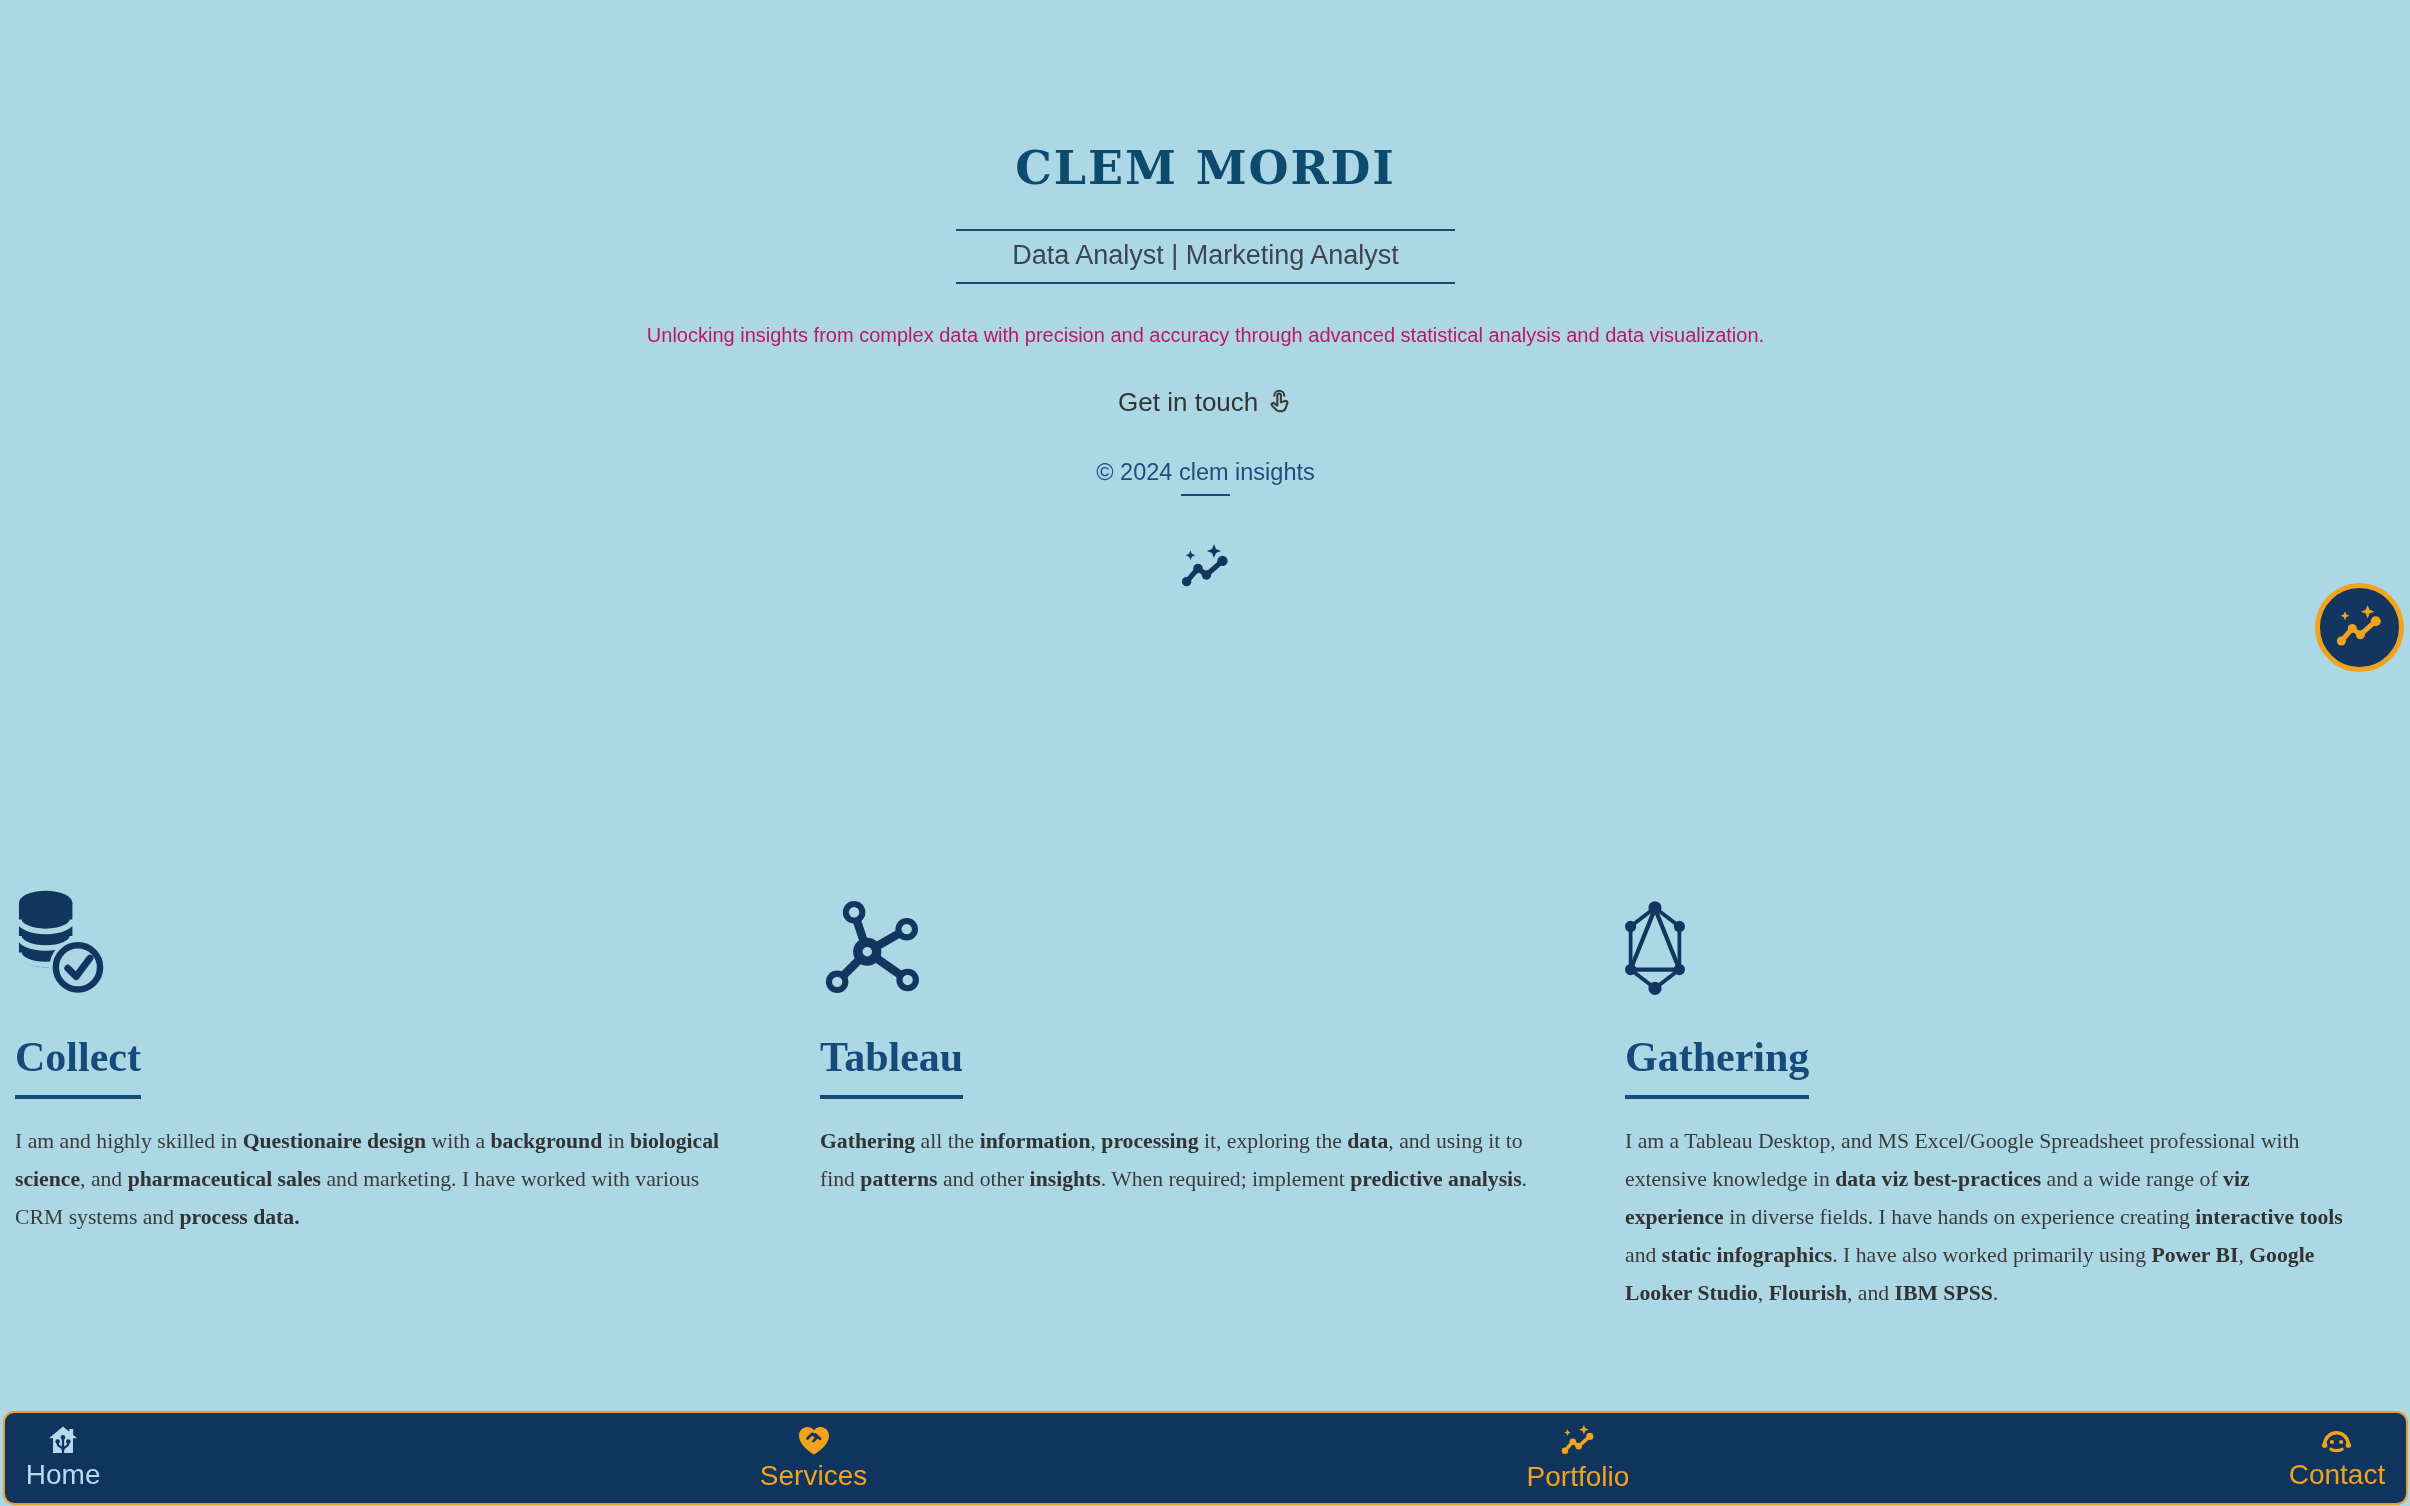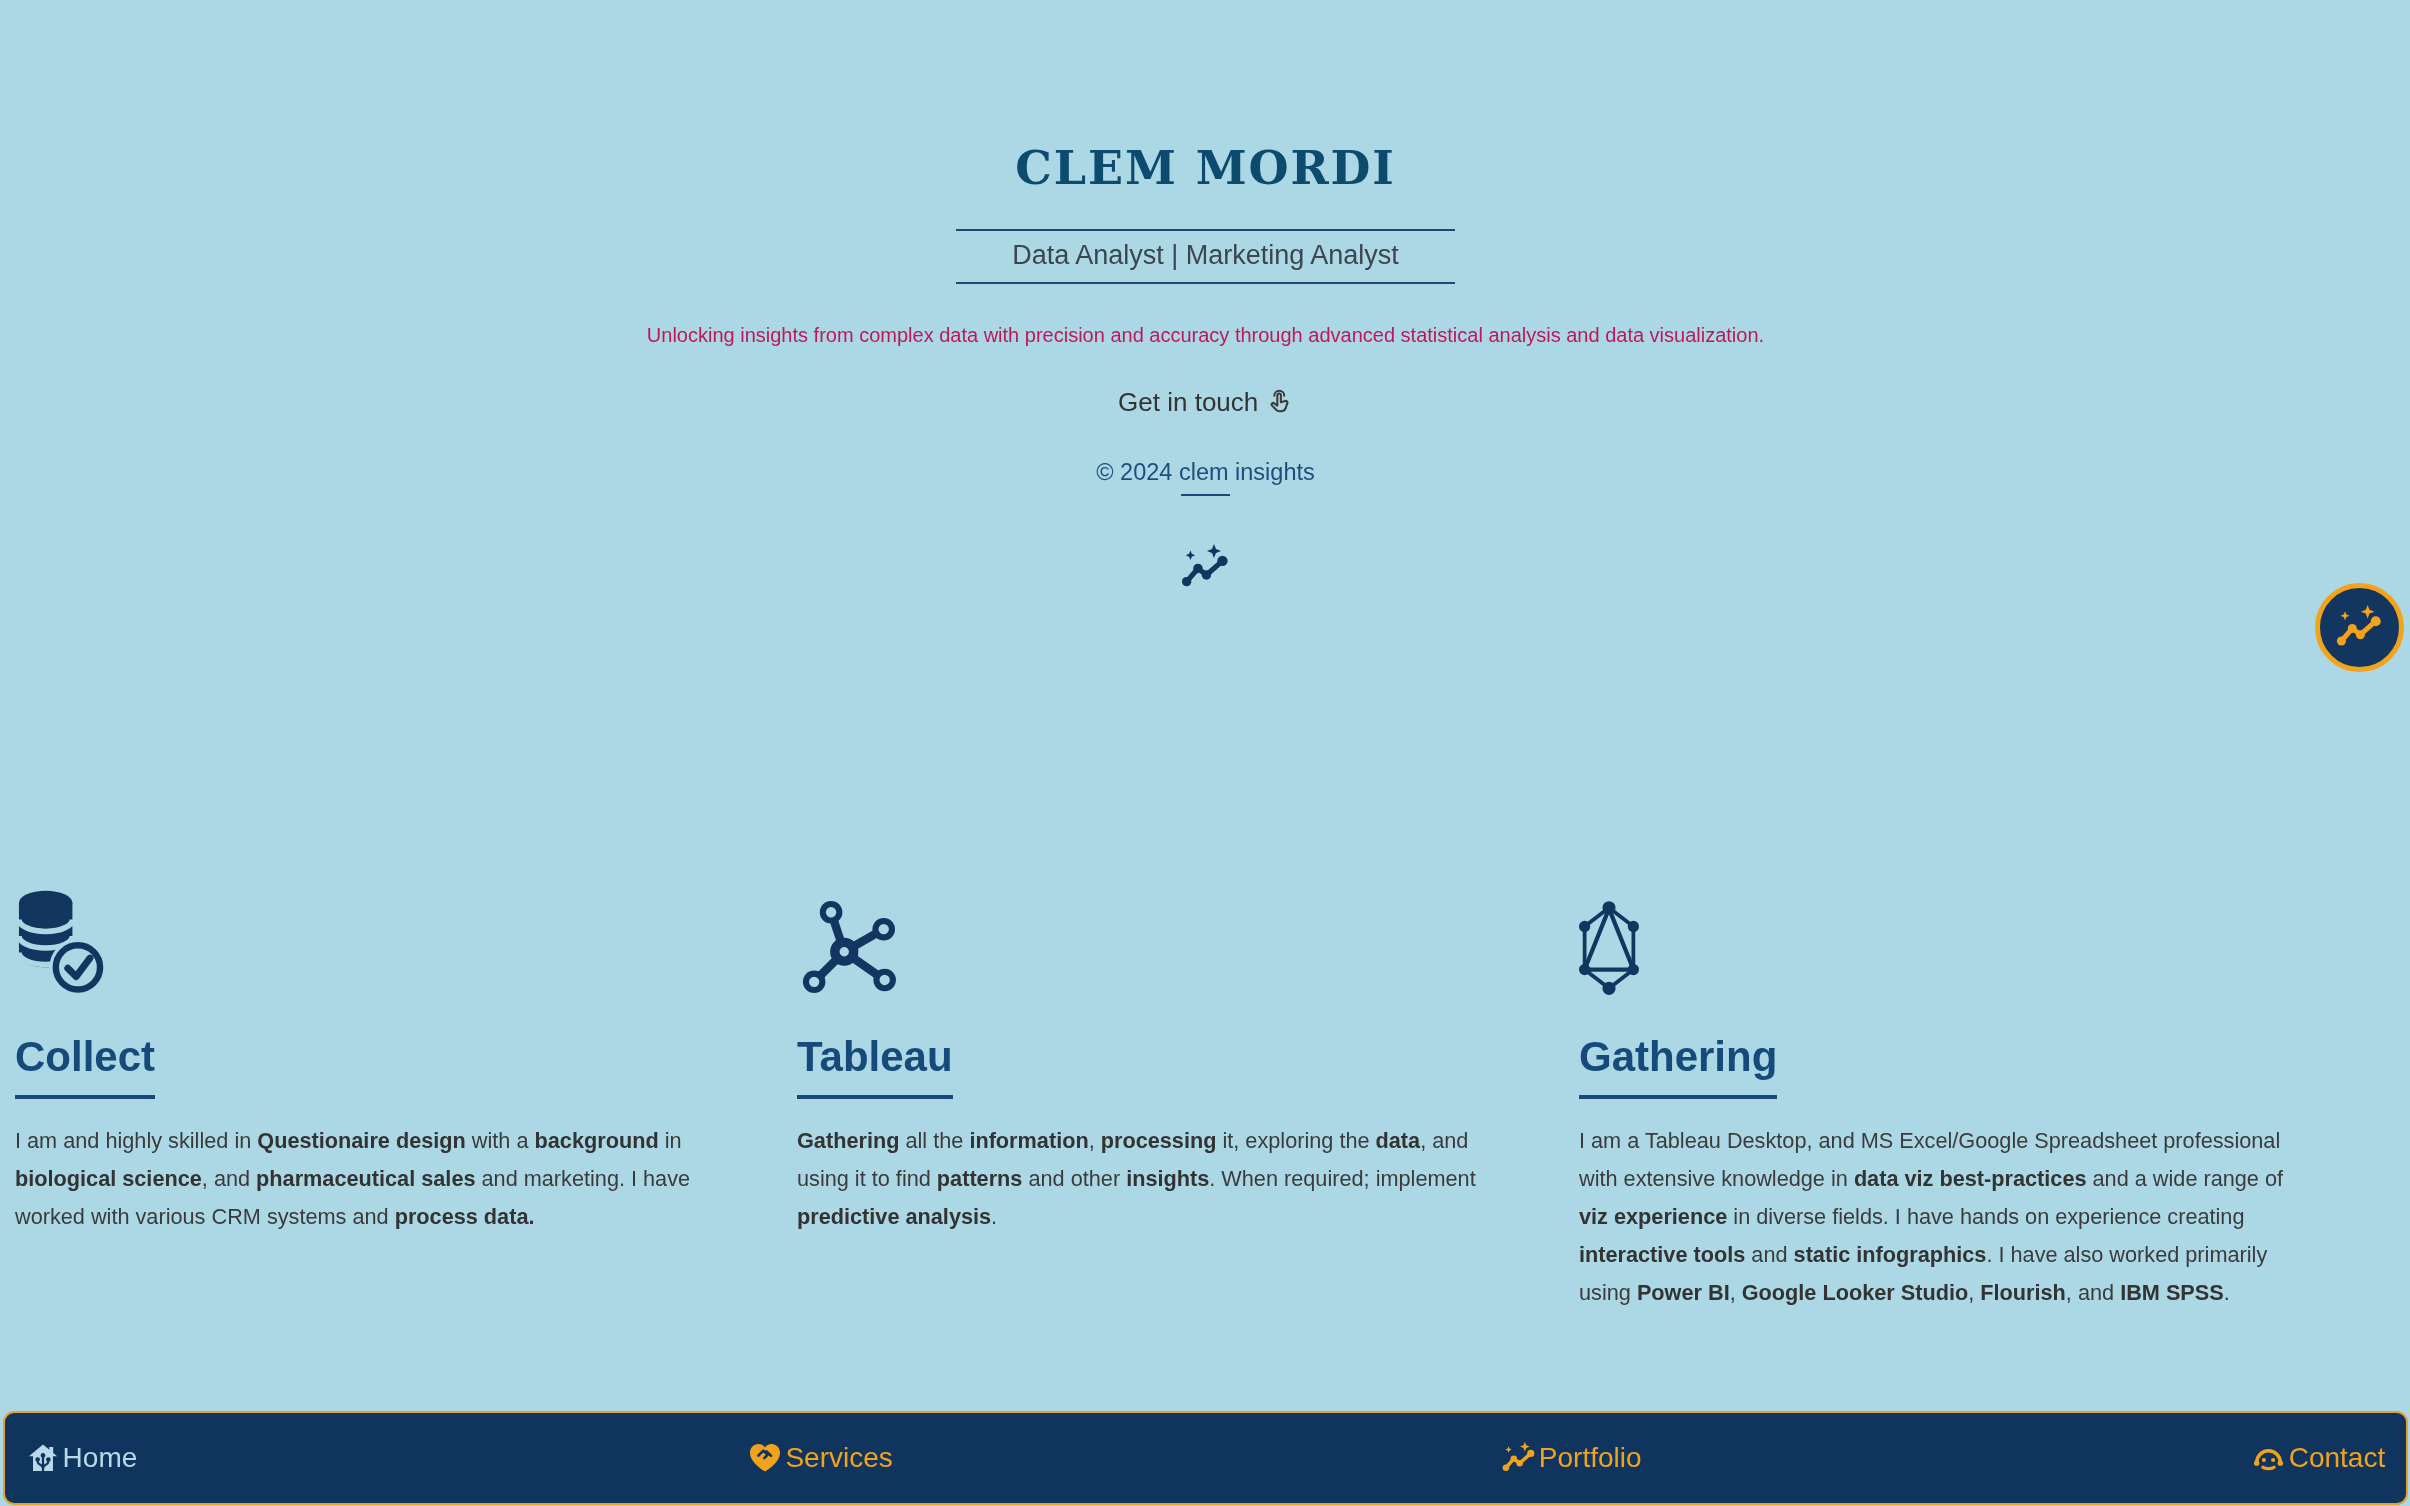--- a/index.html
+++ b/index.html
@@ -50,21 +50,22 @@
     display:flex; align-items:center; justify-content:center;
     padding:0; cursor:pointer; line-height:0;
   }
 
   
   .services {
     margin-top:297px;
     padding:0 15px;
     display:grid;
     grid-template-columns:repeat(3, 739px);
-    column-gap:43px;
+    column-gap:66px;
+    font-family:Liberation Serif, serif;
   }
   .icon-cell { height:106px; display:flex; align-items:flex-end; color:#12365f; line-height:0; }
   .service-heading {
     display:inline-block;
     margin:38px 0 0;
     font-size:42px; font-weight:700;
     color:#164a7a;
     border-bottom:4.7px solid #164a7a;
     padding-bottom:14px;
   }
@@ -79,21 +80,21 @@
   .navbar {
     position:absolute; left:2.8px; right:2.8px; bottom:1.9px;
     height:94px;
     background:#0f355e;
     border:2.8px solid #e89f2b;
     border-radius:11.3px;
     display:flex; align-items:center; justify-content:space-between;
     padding:0 21px;
   }
   .nav-item {
-    display:flex; flex-direction:row; align-items:center; gap:2.8px;
+    display:flex; flex-direction:column; align-items:center; gap:2.8px;
     font-size:28px; color:#F2A31D;
     text-decoration:none; cursor:pointer;
   }
   .nav-item.muted { color:#B9D8EA; }
   .nav-item svg { line-height:0; }
 </style>
 </head>
 <body>
 
 <header class="hero">

